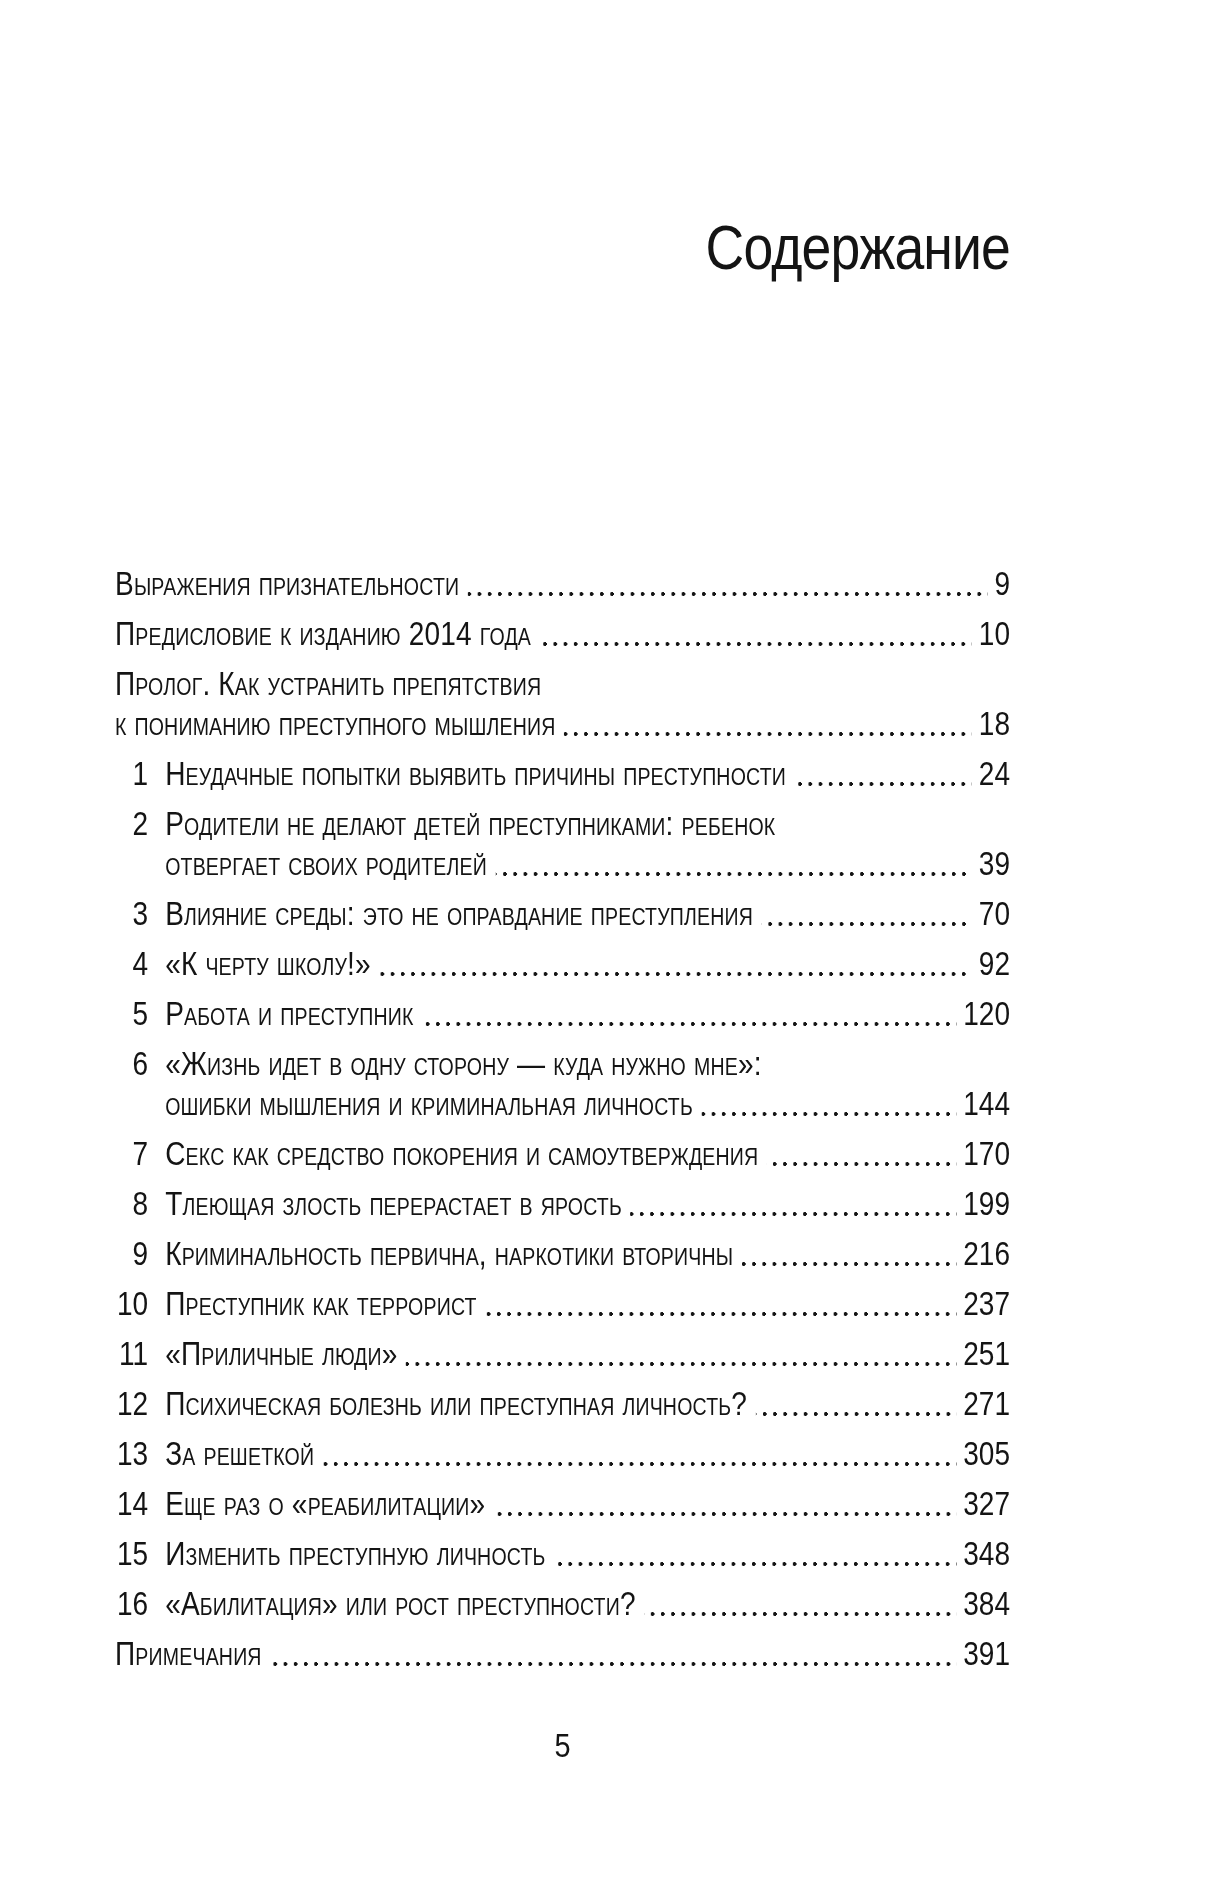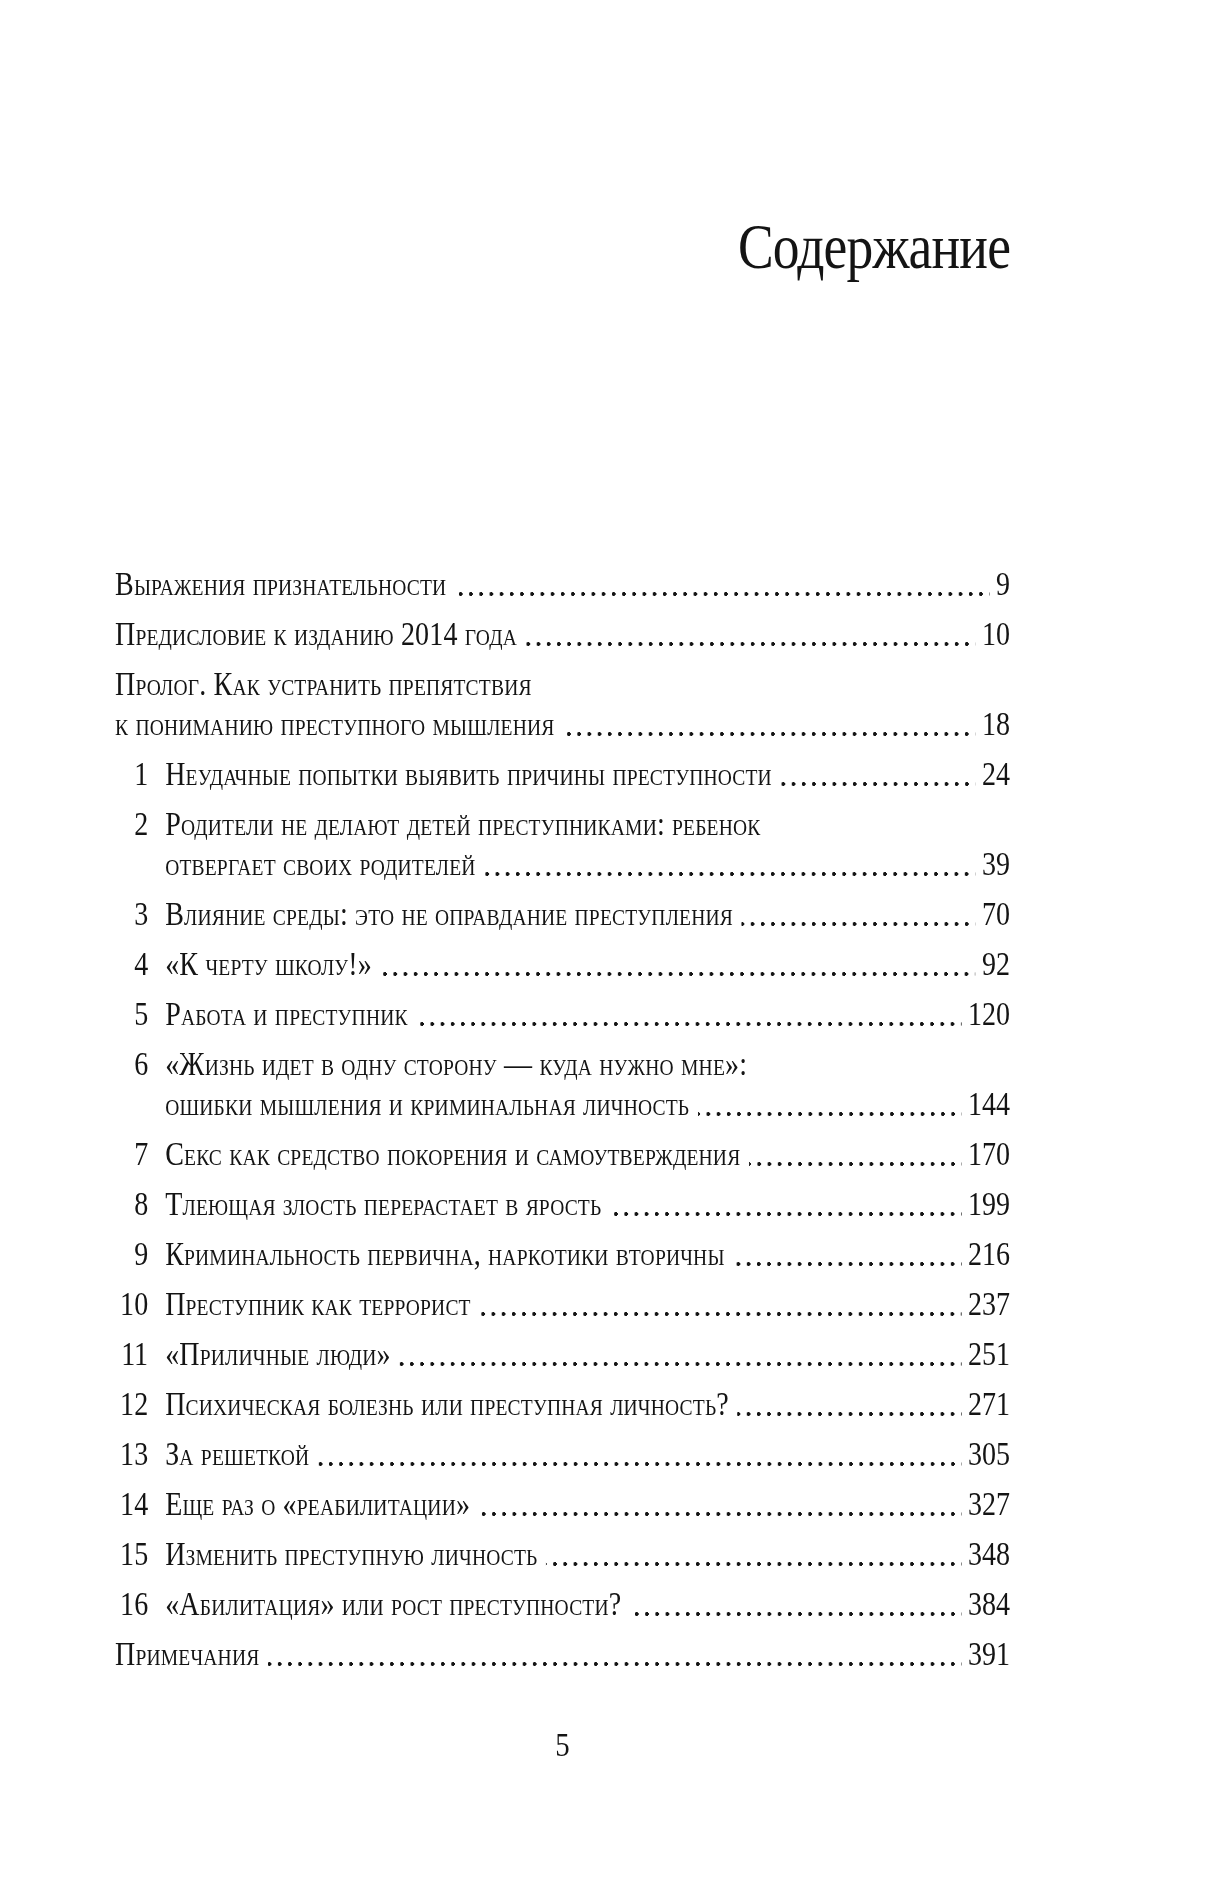--- a/index.html
+++ b/index.html
@@ -6,21 +6,21 @@
     --text:#141414;
     --bg:#ffffff;
   }
   html,body{margin:0;padding:0;background:var(--bg);}
   .page{
     position:relative;
     width:1216px;
     height:1837px;
     background:var(--bg);
     color:var(--text);
-    font-family:Liberation Serif, serif;
+    font-family:Liberation Sans, sans-serif;
     overflow:hidden;
   }
   
   .content{
     position:absolute;
     left:115px;
     top:0;
     width:1053px;
     transform:scaleX(0.85);
     transform-origin:0 0;

